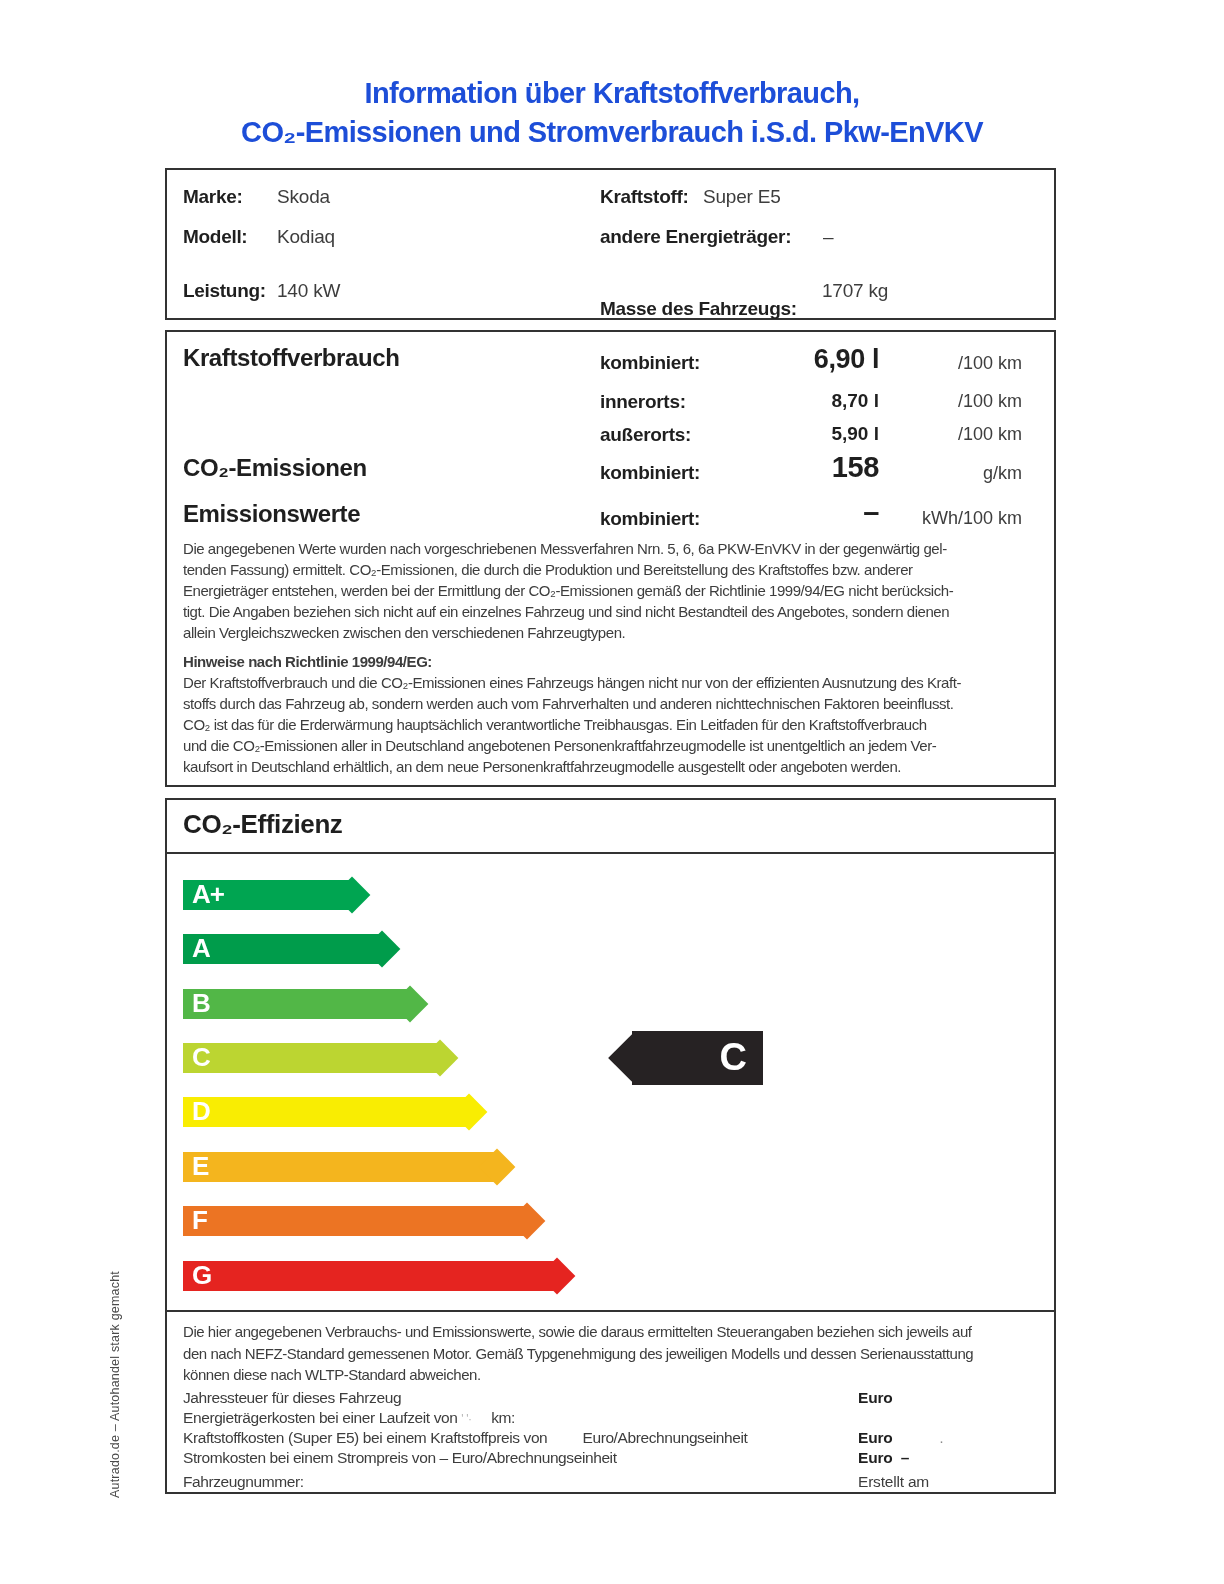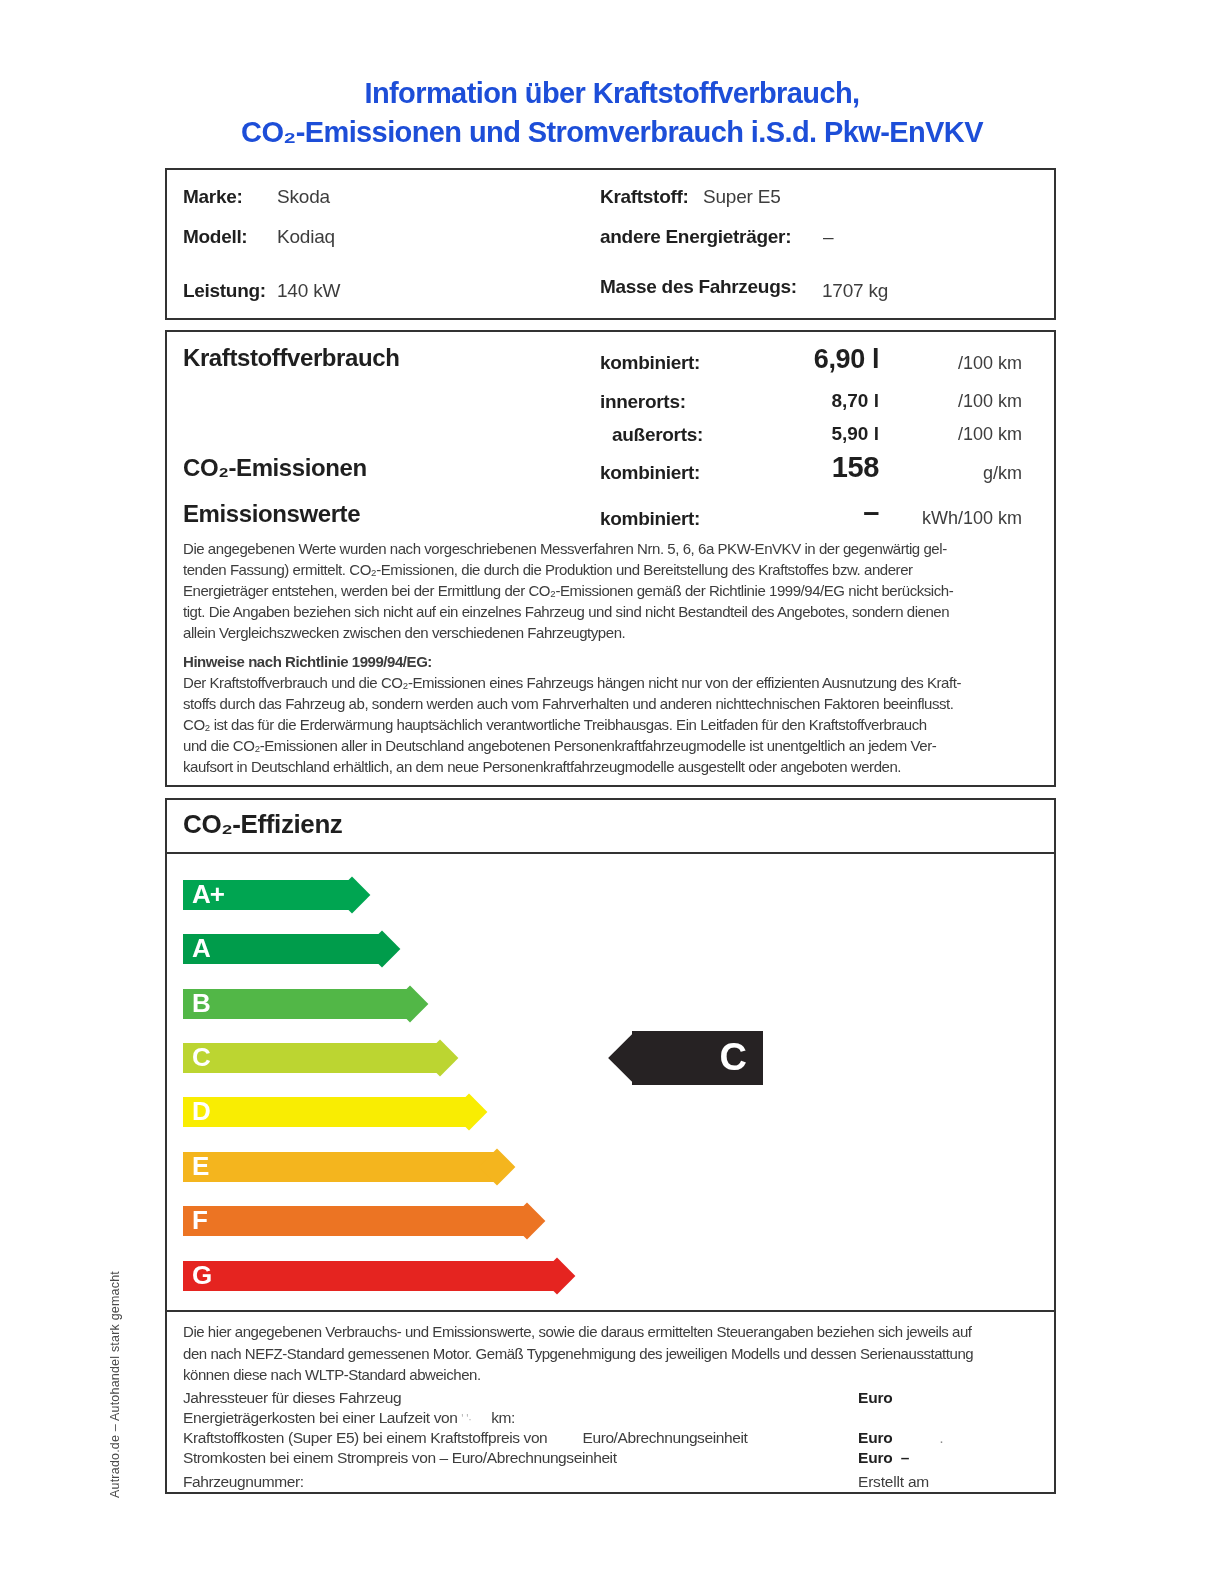--- a/index.html
+++ b/index.html
@@ -62,36 +62,36 @@
     <span class="abs val" style="left:110px; top:16px;">Skoda</span>
     <span class="abs lbl" style="left:16px; top:56px;">Modell:</span>
     <span class="abs val" style="left:110px; top:56px;">Kodiaq</span>
     <span class="abs lbl" style="left:16px; top:110px;">Leistung:</span>
     <span class="abs val" style="left:110px; top:110px;">140 kW</span>
 
     <span class="abs lbl" style="left:433px; top:16px;">Kraftstoff:</span>
     <span class="abs val" style="left:536px; top:16px;">Super E5</span>
     <span class="abs lbl" style="left:433px; top:56px;">andere Energieträger:</span>
     <span class="abs val" style="left:656px; top:56px;">–</span>
-    <span class="abs lbl" style="left:433px; top:106px;">Masse des Fahrzeugs:</span>
+    <span class="abs lbl" style="left:433px; top:128px;">Masse des Fahrzeugs:</span>
     <span class="abs val" style="left:655px; top:110px;">1707 kg</span>
   </div>
 
   <div class="box box2">
     <span class="abs sec" style="left:16px; top:12px;text-align:right;">Kraftstoffverbrauch</span>
 
     <span class="abs lbl" style="left:433px; top:20px;">kombiniert:</span>
     <span class="abs bigval" style="left:560px; top:12px; width:152px;">6,90 l</span>
     <span class="abs unit" style="left:713px; top:21px; width:142px;">/100 km</span>
 
     <span class="abs lbl" style="left:433px; top:59px;">innerorts:</span>
     <span class="abs midval" style="left:560px; top:58px; width:152px;">8,70 l</span>
     <span class="abs unit" style="left:713px; top:59px; width:142px;">/100 km</span>
 
-    <span class="abs lbl" style="left:445px; top:92px;">außerorts:</span>
+    <span class="abs lbl" style="left:433px; top:92px;">außerorts:</span>
     <span class="abs midval" style="left:560px; top:91px; width:152px;">5,90 l</span>
     <span class="abs unit" style="left:713px; top:92px; width:142px;">/100 km</span>
 
     <span class="abs sec" style="left:16px; top:122px;">CO₂-Emissionen</span>
     <span class="abs lbl" style="left:433px; top:130px;">kombiniert:</span>
     <span class="abs bigval" style="left:560px; top:119px; width:152px; font-size:29px;text-align:right;">158</span>
     <span class="abs unit" style="left:713px; top:131px; width:142px;">g/km</span>
 
     <span class="abs sec" style="left:16px; top:168px;">Emissionswerte</span>
     <span class="abs lbl" style="left:433px; top:176px;">kombiniert:</span>

